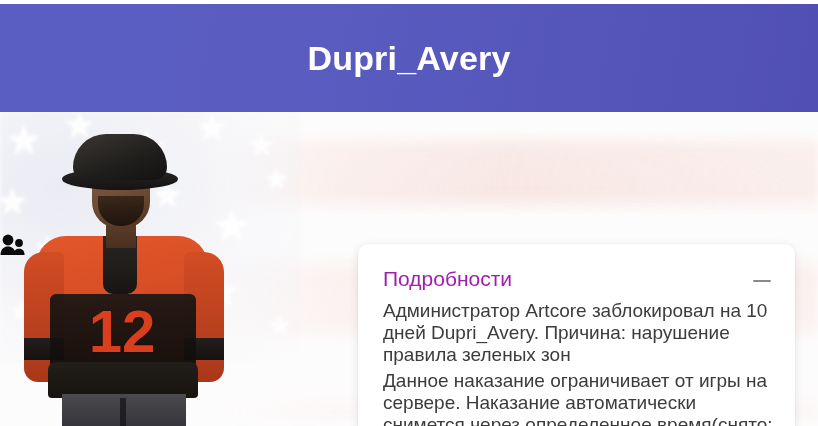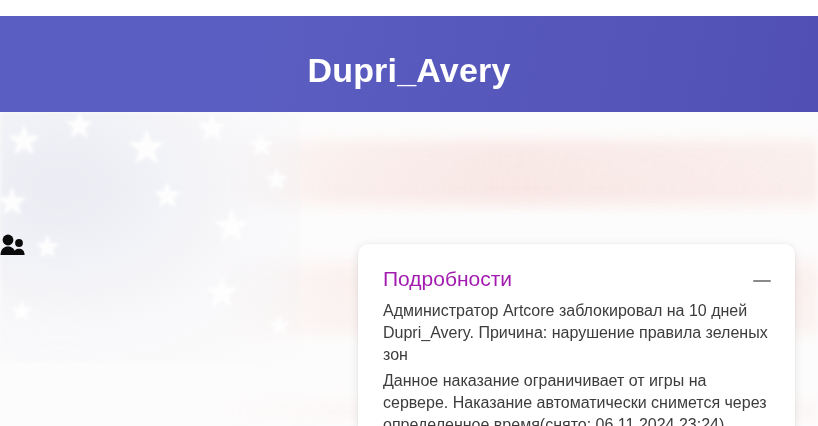--- a/index.html
+++ b/index.html
@@ -6,21 +6,21 @@
   html, body {
     width:818px; height:426px;
     overflow:hidden;
     font-family:"Liberation Sans","DejaVu Sans",sans-serif;
     background:#ffffff;
   }
   #root { position:relative; width:818px; height:426px; overflow:hidden; }
 
   
   .header {
-    position:absolute; left:0; top:16px; width:818px; height:112px;
+    position:absolute; left:0; top:4px; width:818px; height:112px;
     background:linear-gradient(100deg,#5a5ec2 0%,#5a5cc0 38%,#514fb4 100%);
     display:flex; align-items:center; justify-content:center;
   }
   .header-title {
     color:#ffffff;
     font-size:34px;
     font-weight:bold;
     letter-spacing:0.2px;
     line-height:1;
     text-align:center;
@@ -179,21 +179,21 @@
   }
   .collapse-icon {
     width:18px; height:2px;
     background:#8a8a8a;
     border-radius:1px;
     margin-top:4px;
     cursor:pointer;
   }
   .card-p {
     position:absolute; left:25px; right:20px;
-    font-size:16px;
+    font-size:19px;
     color:#3c3c3c;
     line-height:22px;
   }
   .card-p1 { top:56px; }
   .card-p2 { top:126px; }
 </style>
 </head>
 <body>
 
 <div id="root">
@@ -216,20 +216,40 @@
       <div class="star" style="left:-4px; top:72px;  font-size:36px;"></div>
       <div class="star" style="left:34px; top:120px; font-size:30px;"></div>
       <div class="star" style="left:152px;top:66px;  font-size:34px;"></div>
       <div class="star" style="left:212px;top:92px;  font-size:44px;"></div>
       <div class="star" style="left:264px;top:54px;  font-size:28px;"></div>
       <div class="star" style="left:204px;top:160px; font-size:40px;"></div>
       <div class="star" style="left:268px;top:200px; font-size:26px;"></div>
       <div class="star" style="left:10px; top:186px; font-size:26px;"></div>
     </div>
 
+    <div class="character ch-blur">
+      <div class="ch-torso"></div>
+      <div class="ch-arm-l"></div>
+      <div class="ch-arm-r"></div>
+      <div class="ch-cuff-l"></div>
+      <div class="ch-cuff-r"></div>
+      <div class="ch-number-bg"></div>
+      <div class="ch-number">12</div>
+      <div class="ch-waist"></div>
+      <div class="ch-legs"></div>
+      <div class="ch-leg-split"></div>
+      <div class="ch-jacket-open"></div>
+      <div class="ch-neck"></div>
+      <div class="ch-head"></div>
+      <div class="ch-beard"></div>
+      <div class="ch-eye-l"></div>
+      <div class="ch-eye-r"></div>
+      <div class="ch-hat-brim"></div>
+      <div class="ch-hat"></div>
+    </div>
 
     <div class="users-icon">
       <svg width="26" height="22" viewBox="0 0 26 22" xmlns="http://www.w3.org/2000/svg">
         <circle cx="8" cy="6" r="5.4" fill="#0b0b0b"></circle>
         <path d="M0.5 21 C0.5 15.2 4 12.6 8 12.6 C12 12.6 15.5 15.2 15.5 21 Z" fill="#0b0b0b"></path>
         <circle cx="19" cy="9" r="3.9" fill="#0b0b0b"></circle>
         <path d="M13.4 21 C13.4 16.6 16 14.7 19 14.7 C22 14.7 24.6 16.6 24.6 21 Z" fill="#0b0b0b"></path>
       </svg>
     </div>
 

